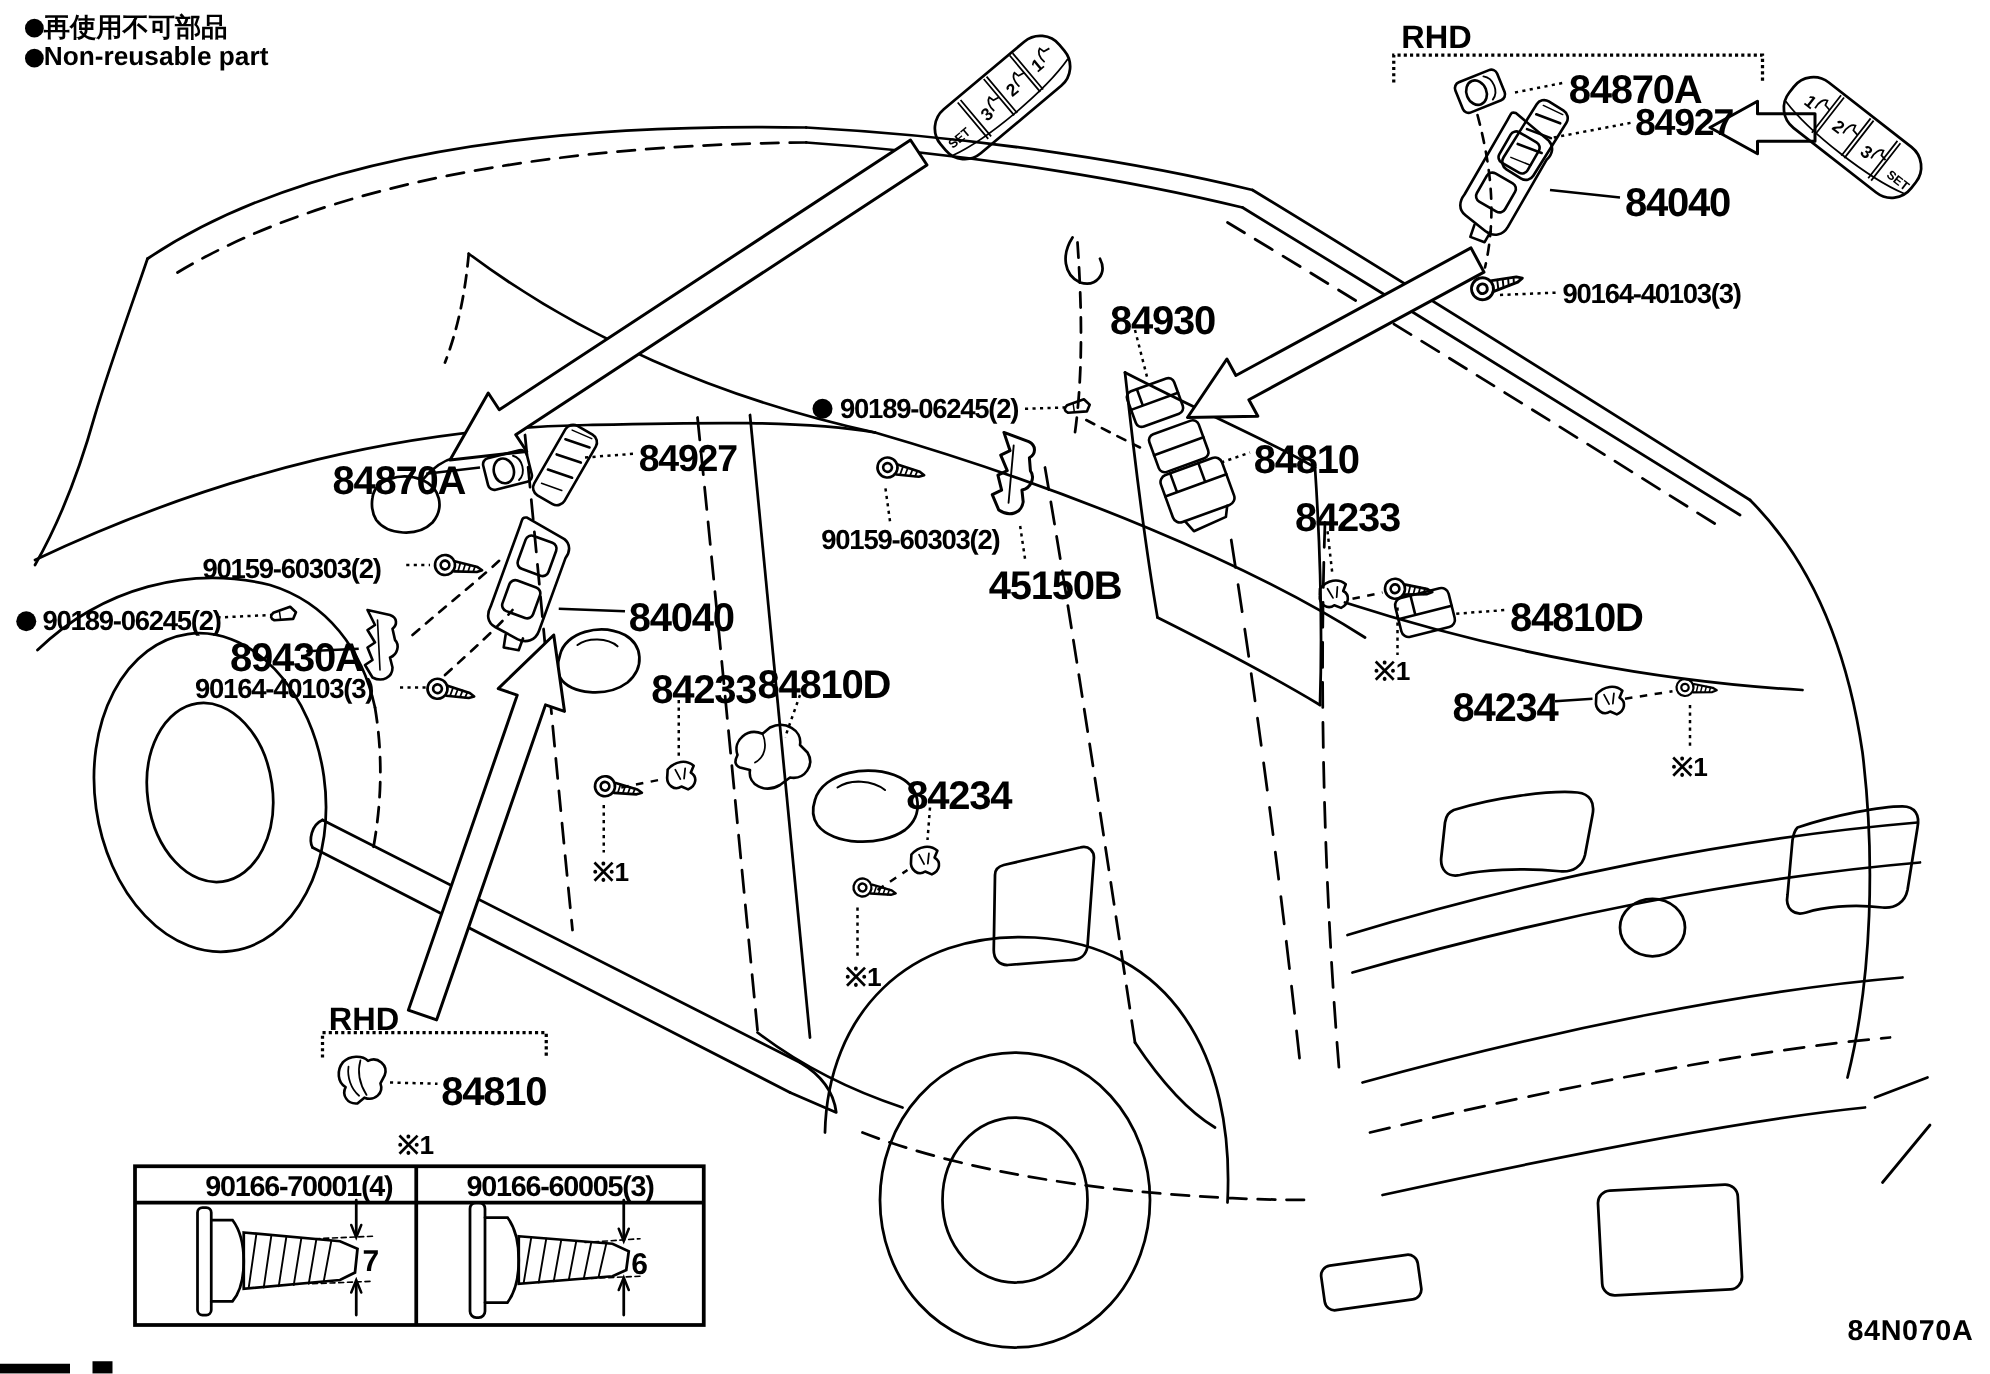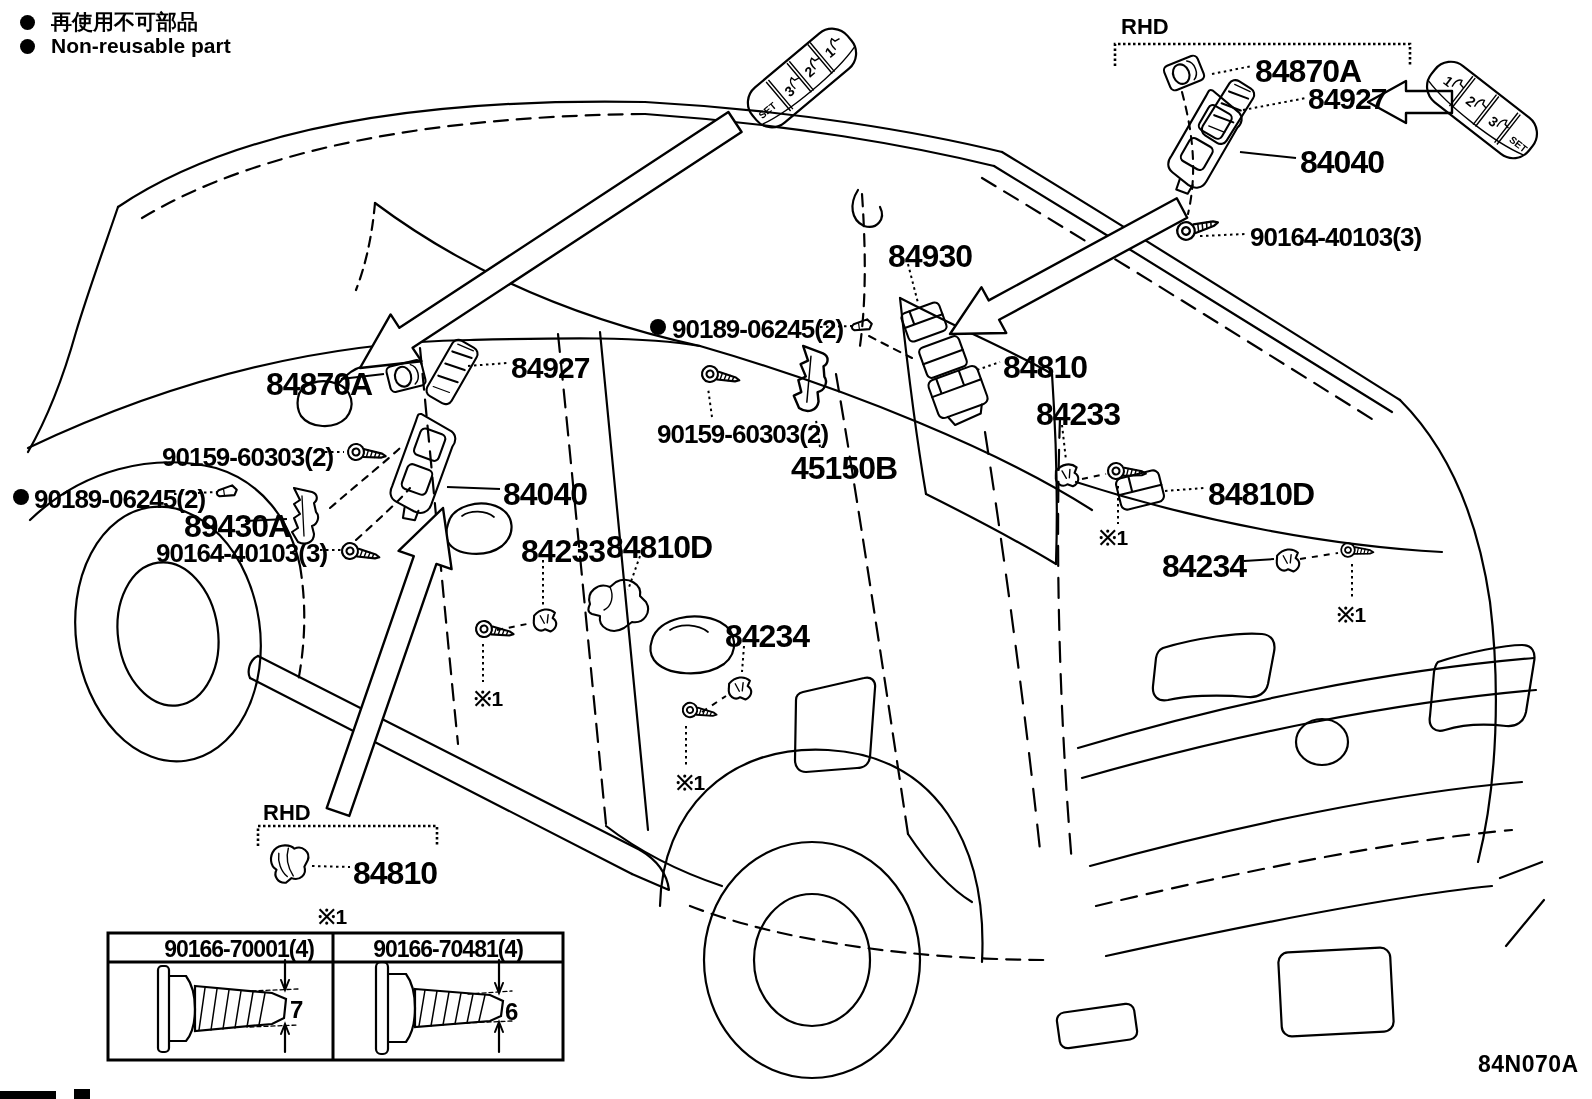--- a/index.html
+++ b/index.html
@@ -2,25 +2,25 @@
 <html><head>
 <meta charset="utf-8">
 <style>
   html,body{margin:0;padding:0;background:#fff;}
   .stage{position:relative;width:1592px;height:1099px;background:#fff;overflow:hidden;
          font-family:"Liberation Sans", sans-serif;color:#000;}
   svg.art{position:absolute;left:0;top:0;}
   .lbl{position:absolute;white-space:nowrap;font-weight:bold;line-height:1;}
   .pn{font-size:32px;letter-spacing:-1px;}
   .pn-lg{font-size:30px;letter-spacing:-1px;text-align:center;}
-  .pn-sm{font-size:26px;letter-spacing:-1px;}
-  .rhd{font-size:22px;letter-spacing:0;}
+  .pn-sm{font-size:22px;letter-spacing:-1px;}
+  .rhd{font-size:26px;letter-spacing:0;}
   .fn{font-size:21px;}
   .code{font-size:23px;letter-spacing:0.5px;}
-  .legend-row{position:absolute;display:flex;align-items:center;gap:16px;font-weight:bold;font-size:21px;}
+  .legend-row{position:absolute;display:flex;align-items:center;gap:0;font-weight:bold;font-size:21px;}
   .dot{width:15px;height:15px;border-radius:50%;background:#000;flex:0 0 auto;}
   .bullet{position:absolute;width:16px;height:16px;border-radius:50%;background:#000;}
   .th{position:absolute;font-weight:bold;font-size:23px;letter-spacing:-1px;text-align:center;}
   .dim{position:absolute;font-weight:bold;font-size:24px;}
 </style>
 </head>
 <body>
 
 <div class="stage">
 
@@ -339,19 +339,19 @@
 <div class="lbl fn" style="left:474px;top:688px">※1</div>
 <div class="lbl fn" style="left:676px;top:772px">※1</div>
 <div class="lbl fn" style="left:1099px;top:527px">※1</div>
 <div class="lbl fn" style="left:1337px;top:604px">※1</div>
 
 <div class="lbl rhd" style="left:263px;top:802px">RHD</div>
 <div class="lbl pn" style="left:353px;top:857px">84810</div>
 
 <div class="lbl fn" style="left:318px;top:906px">※1</div>
 <div class="th" style="left:108px;top:936px;width:262px">90166-70001(4)</div>
-<div class="th" style="left:333px;top:936px;width:230px">90166-70481(4)</div>
+<div class="th" style="left:333px;top:936px;width:230px">90166-60005(3)</div>
 <div class="dim" style="left:290px;top:996px">7</div>
 <div class="dim" style="left:505px;top:998px">6</div>
 
 <div class="lbl code" style="left:1478px;top:1053px">84N070A</div>
 
 </div>
 
 </body></html>

